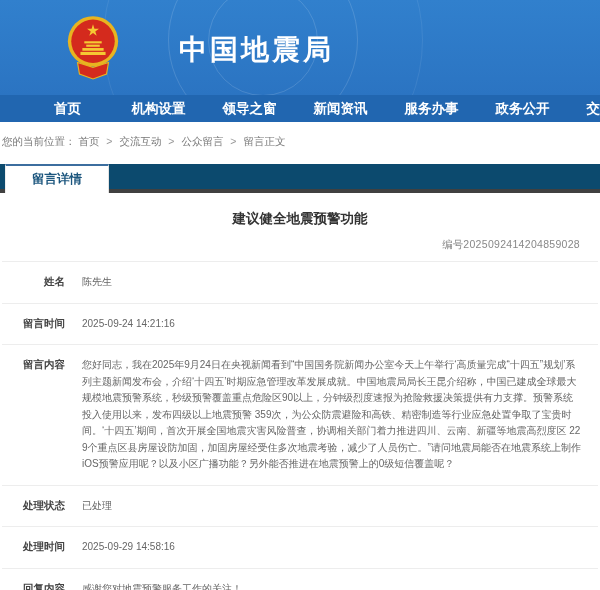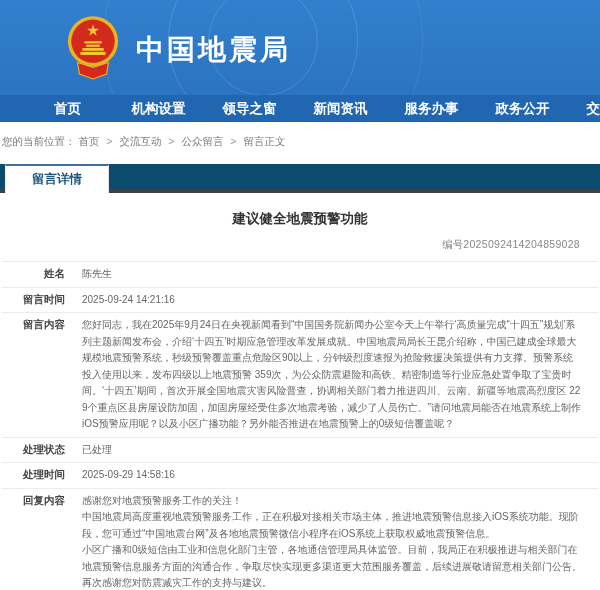--- a/index.html
+++ b/index.html
@@ -6,21 +6,21 @@
   html,body { width:600px; height:590px; overflow:hidden; background:#fff;
               font-family:"Liberation Sans","DejaVu Sans",sans-serif; }
 
   
   .header { position:relative; height:95px; overflow:hidden;
             background:linear-gradient(180deg,#3180cd 0%,#2b74c2 100%); }
   .ring { position:absolute; border:1px solid rgba(255,255,255,.14); border-radius:50%; }
   .r1 { width:110px; height:110px; left:208px; top:-14px; }
   .r2 { width:190px; height:190px; left:168px; top:-55px; }
   .r3 { width:320px; height:320px; left:103px; top:-120px; border-color:rgba(255,255,255,.08); }
-  .logo-row { position:relative; display:flex; align-items:center; padding:14px 0 0 64px; }
+  .logo-row { position:relative; display:flex; align-items:center; padding:14px 0 0 64px;gap:43px; }
   .emblem { width:58px; height:70px; flex:0 0 58px; }
   .titles { margin-left:14px; padding-top:2px; }
   .site-title { color:#fff; font-size:28px; font-weight:bold; letter-spacing:3px; line-height:34px; }
   .site-subtitle { color:#ddeaf8; font-size:7.6px; letter-spacing:.6px; margin-top:3px; }
 
   
   .nav { height:27px; background:#2166b0; display:flex; align-items:center; padding-left:22px; }
   .nav-item { flex:0 0 91px; text-align:center; color:#fff; font-size:13.5px; font-weight:bold;
               text-decoration:none; white-space:nowrap; cursor:pointer; }
 
@@ -33,21 +33,21 @@
   .tabbar { position:relative; margin-top:4px; border-bottom:4px solid #404040; background:#0c4a6e; height:29px; }
   .tab { display:inline-block; height:29px; line-height:27px; background:#fff;
          border-top:2px solid #3c6e9f; border-right:1px solid #e3e3e3; border-left:1px solid #eee;
          padding:0 26px; margin-left:5px; color:#1c567e; font-weight:bold; font-size:12.5px; cursor:pointer; }
 
   
   .content { padding:0 2px; }
   .msg-title { text-align:center; font-size:13.5px; font-weight:bold; color:#333; padding:17px 0 4px; }
   .msg-number { text-align:right; font-size:10.5px; color:#888; padding:6px 18px 9px 0; }
   .msg-number .num { letter-spacing:.3px;text-align:center; }
-  .row { display:flex; border-top:1px solid #ededed; padding:4px 0; }
+  .row { display:flex; border-top:1px solid #ededed; padding:12px 0; }
   .row-label { flex:0 0 80px; text-align:right; padding-right:17px; padding-top:1px;
                font-size:10.5px; font-weight:bold; color:#444; white-space:nowrap; }
   .row-value { flex:1; font-size:10px; color:#666; line-height:16.5px; padding-right:15px;
                white-space:pre-line; word-break:break-all; }
 </style>
 </head>
 <body>
 
 <div class="page">
 

